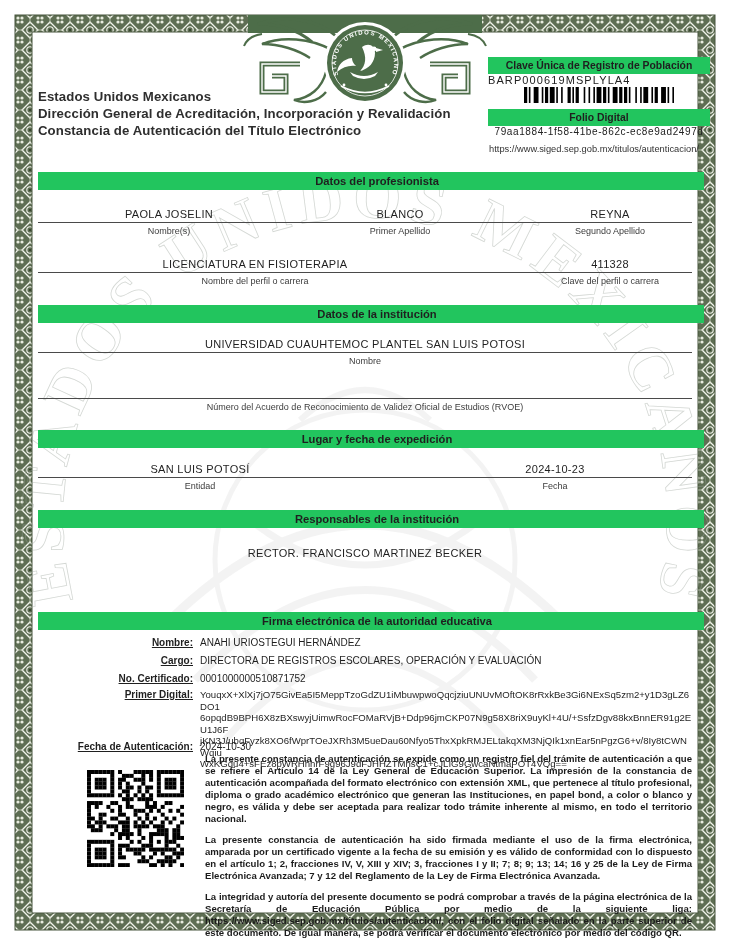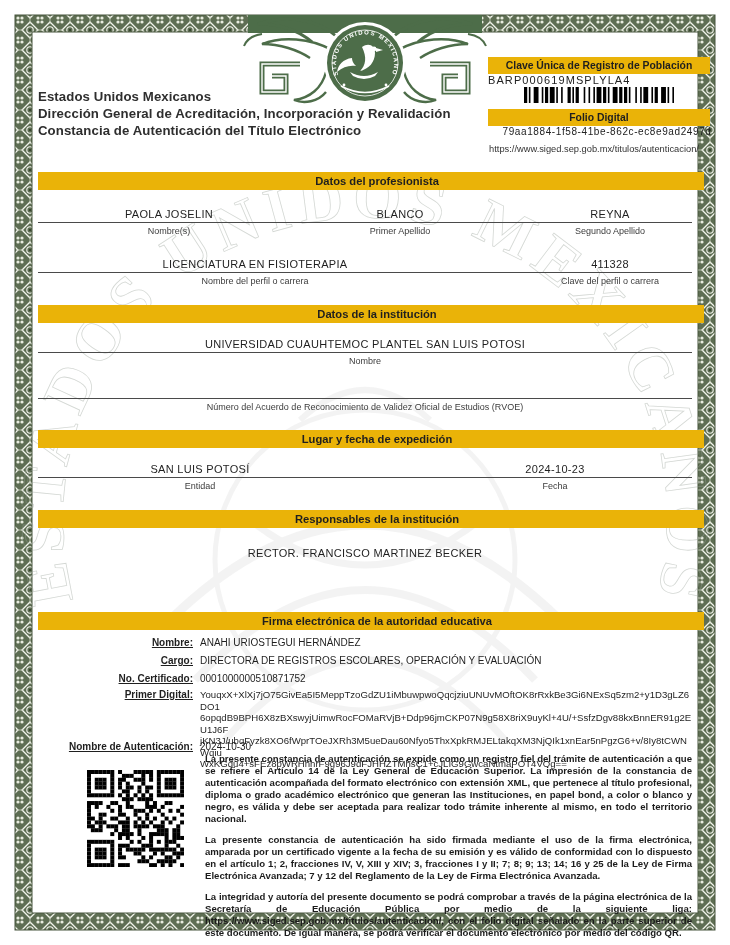--- a/index.html
+++ b/index.html
@@ -7,27 +7,27 @@
         font-family:"Liberation Sans",sans-serif;color:#2b2b2b;}
   .abs{position:absolute;}
   
   #frame-svg{position:absolute;left:0;top:0;width:730px;height:945px;}
   
   #watermark-svg{position:absolute;left:0;top:0;width:730px;height:945px;pointer-events:none;}
   
   .titles{left:38px;top:88px;width:460px;font-size:13.2px;font-weight:bold;
           line-height:17px;color:#2e2e2e;letter-spacing:.1px;}
   
-  .graybar{background:#eab308;color:#1f1f1f;font-weight:bold;text-align:center;
+  .graybar{background:#22c55e;color:#1f1f1f;font-weight:bold;text-align:center;
            font-size:10.4px;line-height:17px;height:17px;}
   .tr-bar{left:488px;width:222px;}
   .curp-val{left:488px;top:74px;width:222px;font-size:11px;
             letter-spacing:1.1px;color:#222;}
   .folio-val{left:488px;top:126px;width:222px;text-align:center;font-size:10px;
-             letter-spacing:.6px;color:#222;margin-left:8px;}
+             letter-spacing:.6px;color:#222;}
   .portal-url{left:474px;top:144px;width:240px;text-align:center;font-size:9.3px;color:#333;}
   
   .secbar{left:38px;width:654px;height:18px;line-height:18px;font-size:11.2px;padding-left:12px;}
   
   .val{font-size:11px;color:#1f1f1f;text-align:center;letter-spacing:.3px;}
   .lbl{font-size:9px;color:#3c3c3c;text-align:center;}
   .rule{left:38px;width:654px;height:0;border-top:1px solid #4a4a4a;}
   
   .sig-lbl{left:38px;width:155px;text-align:right;font-size:10px;font-weight:bold;color:#1f1f1f;text-decoration:underline;}
   .sig-val{left:200px;width:492px;text-align:left;font-size:10px;color:#1f1f1f;}
@@ -197,21 +197,21 @@
   <div class="abs sig-val" style="top:637px">ANAHI URIOSTEGUI HERNÁNDEZ</div>
   <div class="abs sig-lbl" style="top:655px">Cargo:</div>
   <div class="abs sig-val" style="top:655px">DIRECTORA DE REGISTROS ESCOLARES, OPERACIÓN Y EVALUACIÓN</div>
   <div class="abs sig-lbl" style="top:673px">No. Certificado:</div>
   <div class="abs sig-val" style="top:673px">0001000000510871752</div>
   <div class="abs sig-lbl" style="top:689px">Primer Digital:</div>
   <div class="abs sig-val sello" style="top:689px">YouqxX+XlXj7jO75GivEa5I5MeppTzoGdZU1iMbuwpwoQqcjziuUNUvMOftOK8rRxkBe3Gi6NExSq5zm2+y1D3gLZ6DO1
 6opqdB9BPH6X8zBXswyjUimwRocFOMaRVjB+Ddp96jmCKP07N9g58X8riX9uyKl+4U/+SsfzDgv88kxBnnER91g2EU1J6F
 jKN3J/ubqFyzk8XO6fWprTOeJXRh3M5ueDau60Nfyo5ThxXpkRMJELtakqXM3NjQIk1xnEar5nPgzG6+v/8Iy8tCWNWqiu
 WxKGdu4+sFEz8pWRHhhrF9g96J9dFJHHZTMhsC1+cJLIG9GwcaNtmaPOT4VOg==</div>
-  <div class="abs sig-lbl" style="top:741px">Nombre de Autenticación:</div>
+  <div class="abs sig-lbl" style="top:741px">Fecha de Autenticación:</div>
   <div class="abs sig-val" style="top:741px">2024-10-30</div>
 
   <svg id="qr-svg" width="97" height="97">
       <rect x="0.00" y="0.00" width="4" height="4" fill="#000"></rect>
       <rect x="3.88" y="0.00" width="4" height="4" fill="#000"></rect>
       <rect x="7.76" y="0.00" width="4" height="4" fill="#000"></rect>
       <rect x="11.64" y="0.00" width="4" height="4" fill="#000"></rect>
       <rect x="15.52" y="0.00" width="4" height="4" fill="#000"></rect>
       <rect x="19.40" y="0.00" width="4" height="4" fill="#000"></rect>
       <rect x="23.28" y="0.00" width="4" height="4" fill="#000"></rect>

